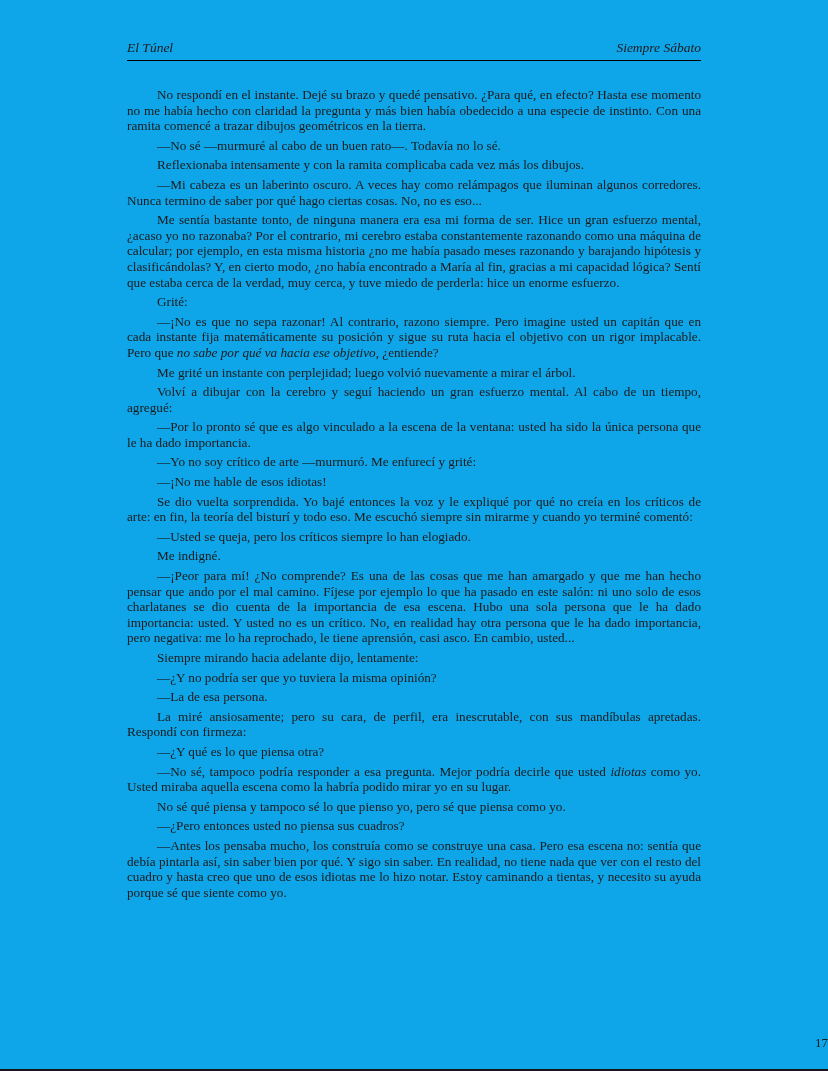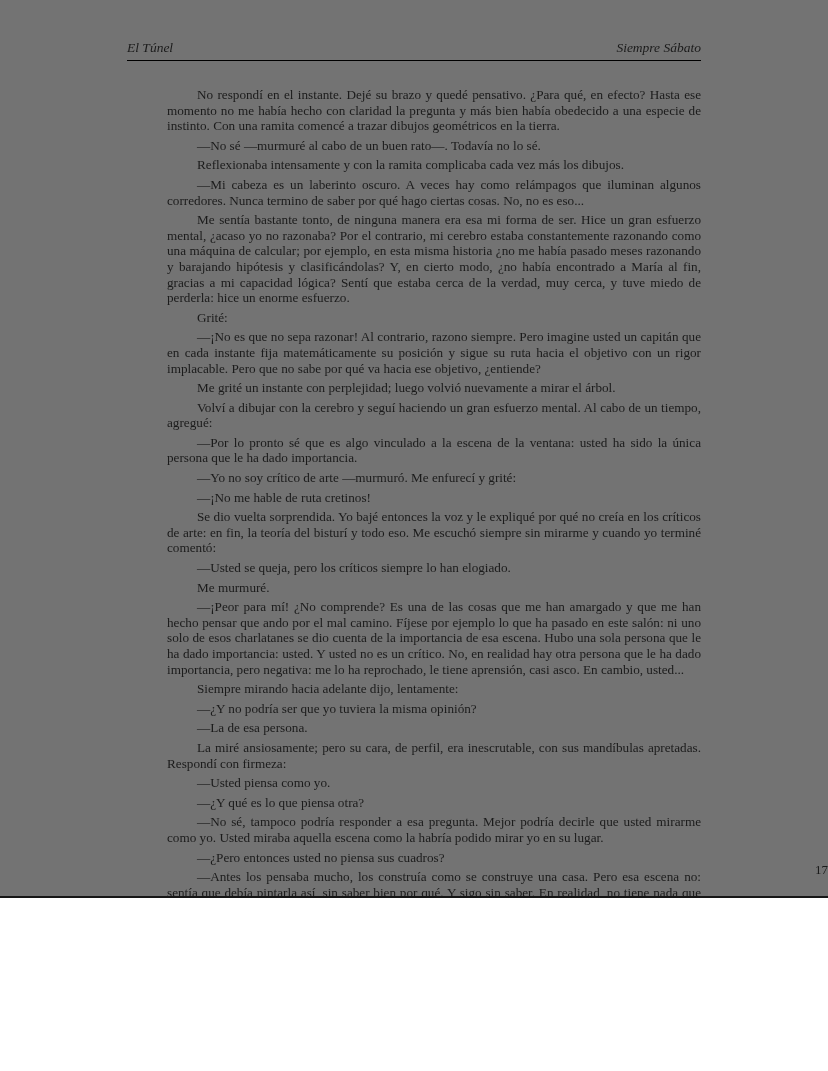--- a/index.html
+++ b/index.html
@@ -5,46 +5,45 @@
   * { box-sizing: border-box; }
   html, body { margin: 0; padding: 0; }
   body {
     width: 828px; height: 1071px;
     background: #ffffff;
     font-family: "Liberation Serif", "DejaVu Serif", serif;
     color: #1b1b1b;
   }
   .page {
     position: relative;
-    width: 828px; height: 898px;
+    width: 828px; height: 1071px;
     padding: 40px 127px 0 127px;
-    background: #737373;
+    background: #0ea5e9;
     overflow: hidden;
   }
   .header {
     display: flex;
     justify-content: space-between;
     font-style: italic;
     font-size: 13.5px;
     line-height: 16px;
     padding-bottom: 4px;
     border-bottom: 1px solid #000000;
   }
   .body {
     margin-top: 26px;
     font-size: 13.2px;
     line-height: 15.6px;
     text-align: justify;
-    margin-left: 40px;
   }
   .body p {
     margin: 0 0 4px 0;
     text-indent: 30px;
   }
-  .it { }
+  .it { font-style: italic; }
   .footer {
     position: absolute;
     bottom: 20px;
     left: 0;
     width: 100%;
     text-align: right;
     font-size: 13px;
   }
   .bottom-line {
     position: absolute;
@@ -68,32 +67,32 @@
       <p><span>—No sé —murmuré al cabo de un buen rato—. Todavía no lo sé.</span></p>
       <p><span>Reflexionaba intensamente y con la ramita complicaba cada vez más los dibujos.</span></p>
       <p><span>—Mi cabeza es un laberinto oscuro. A veces hay como relámpagos que iluminan algunos corredores. Nunca termino de saber por qué hago ciertas cosas. No, no es eso...</span></p>
       <p><span>Me sentía bastante tonto, de ninguna manera era esa mi forma de ser. Hice un gran esfuerzo mental, ¿acaso yo no razonaba? Por el contrario, mi cerebro estaba constantemente razonando como una máquina de calcular; por ejemplo, en esta misma historia ¿no me había pasado meses razonando y barajando hipótesis y clasificándolas? Y, en cierto modo, ¿no había encontrado a María al fin, gracias a mi capacidad lógica? Sentí que estaba cerca de la verdad, muy cerca, y tuve miedo de perderla: hice un enorme esfuerzo.</span></p>
       <p><span>Grité:</span></p>
       <p><span>—¡No es que no sepa razonar! Al contrario, razono siempre. Pero imagine usted un capitán que en cada instante fija matemáticamente su posición y sigue su ruta hacia el objetivo con un rigor implacable. Pero que </span><span class="it">no sabe por qué va hacia ese objetivo,</span><span> ¿entiende?</span></p>
       <p><span>Me grité un instante con perplejidad; luego volvió nuevamente a mirar el árbol.</span></p>
       <p><span>Volví a dibujar con la cerebro y seguí haciendo un gran esfuerzo mental. Al cabo de un tiempo, agregué:</span></p>
       <p><span>—Por lo pronto sé que es algo vinculado a la escena de la ventana: usted ha sido la única persona que le ha dado importancia.</span></p>
       <p><span>—Yo no soy crítico de arte —murmuró. Me enfurecí y grité:</span></p>
-      <p><span>—¡No me hable de ruta cretinos!</span></p>
+      <p><span>—¡No me hable de esos idiotas!</span></p>
       <p><span>Se dio vuelta sorprendida. Yo bajé entonces la voz y le expliqué por qué no creía en los críticos de arte: en fin, la teoría del bisturí y todo eso. Me escuchó siempre sin mirarme y cuando yo terminé comentó:</span></p>
       <p><span>—Usted se queja, pero los críticos siempre lo han elogiado.</span></p>
-      <p><span>Me murmuré.</span></p>
+      <p><span>Me indigné.</span></p>
       <p><span>—¡Peor para mí! ¿No comprende? Es una de las cosas que me han amargado y que me han hecho pensar que ando por el mal camino. Fíjese por ejemplo lo que ha pasado en este salón: ni uno solo de esos charlatanes se dio cuenta de la importancia de esa escena. Hubo una sola persona que le ha dado importancia: usted. Y usted no es un crítico. No, en realidad hay otra persona que le ha dado importancia, pero negativa: me lo ha reprochado, le tiene aprensión, casi asco. En cambio, usted...</span></p>
       <p><span>Siempre mirando hacia adelante dijo, lentamente:</span></p>
       <p><span>—¿Y no podría ser que yo tuviera la misma opinión?</span></p>
       <p><span>—La de esa persona.</span></p>
       <p><span>La miré ansiosamente; pero su cara, de perfil, era inescrutable, con sus mandíbulas apretadas. Respondí con firmeza:</span></p>
-      <p><span>—Usted piensa como yo.</span></p>
       <p><span>—¿Y qué es lo que piensa otra?</span></p>
-      <p><span>—No sé, tampoco podría responder a esa pregunta. Mejor podría decirle que usted </span><span class="it">mirarme</span><span> como yo. Usted miraba aquella escena como la habría podido mirar yo en su lugar.</span></p>
+      <p><span>—No sé, tampoco podría responder a esa pregunta. Mejor podría decirle que usted </span><span class="it">idiotas</span><span> como yo. Usted miraba aquella escena como la habría podido mirar yo en su lugar.</span></p>
+      <p><span>No sé qué piensa y tampoco sé lo que pienso yo, pero sé que piensa como yo.</span></p>
       <p><span>—¿Pero entonces usted no piensa sus cuadros?</span></p>
       <p><span>—Antes los pensaba mucho, los construía como se construye una casa. Pero esa escena no: sentía que debía pintarla así, sin saber bien por qué. Y sigo sin saber. En realidad, no tiene nada que ver con el resto del cuadro y hasta creo que uno de esos idiotas me lo hizo notar. Estoy caminando a tientas, y necesito su ayuda porque sé que siente como yo.</span></p>
     </div>
 
   <div class="footer">17</div>
 
   <div class="bottom-line"></div>
 
 </div>
 

